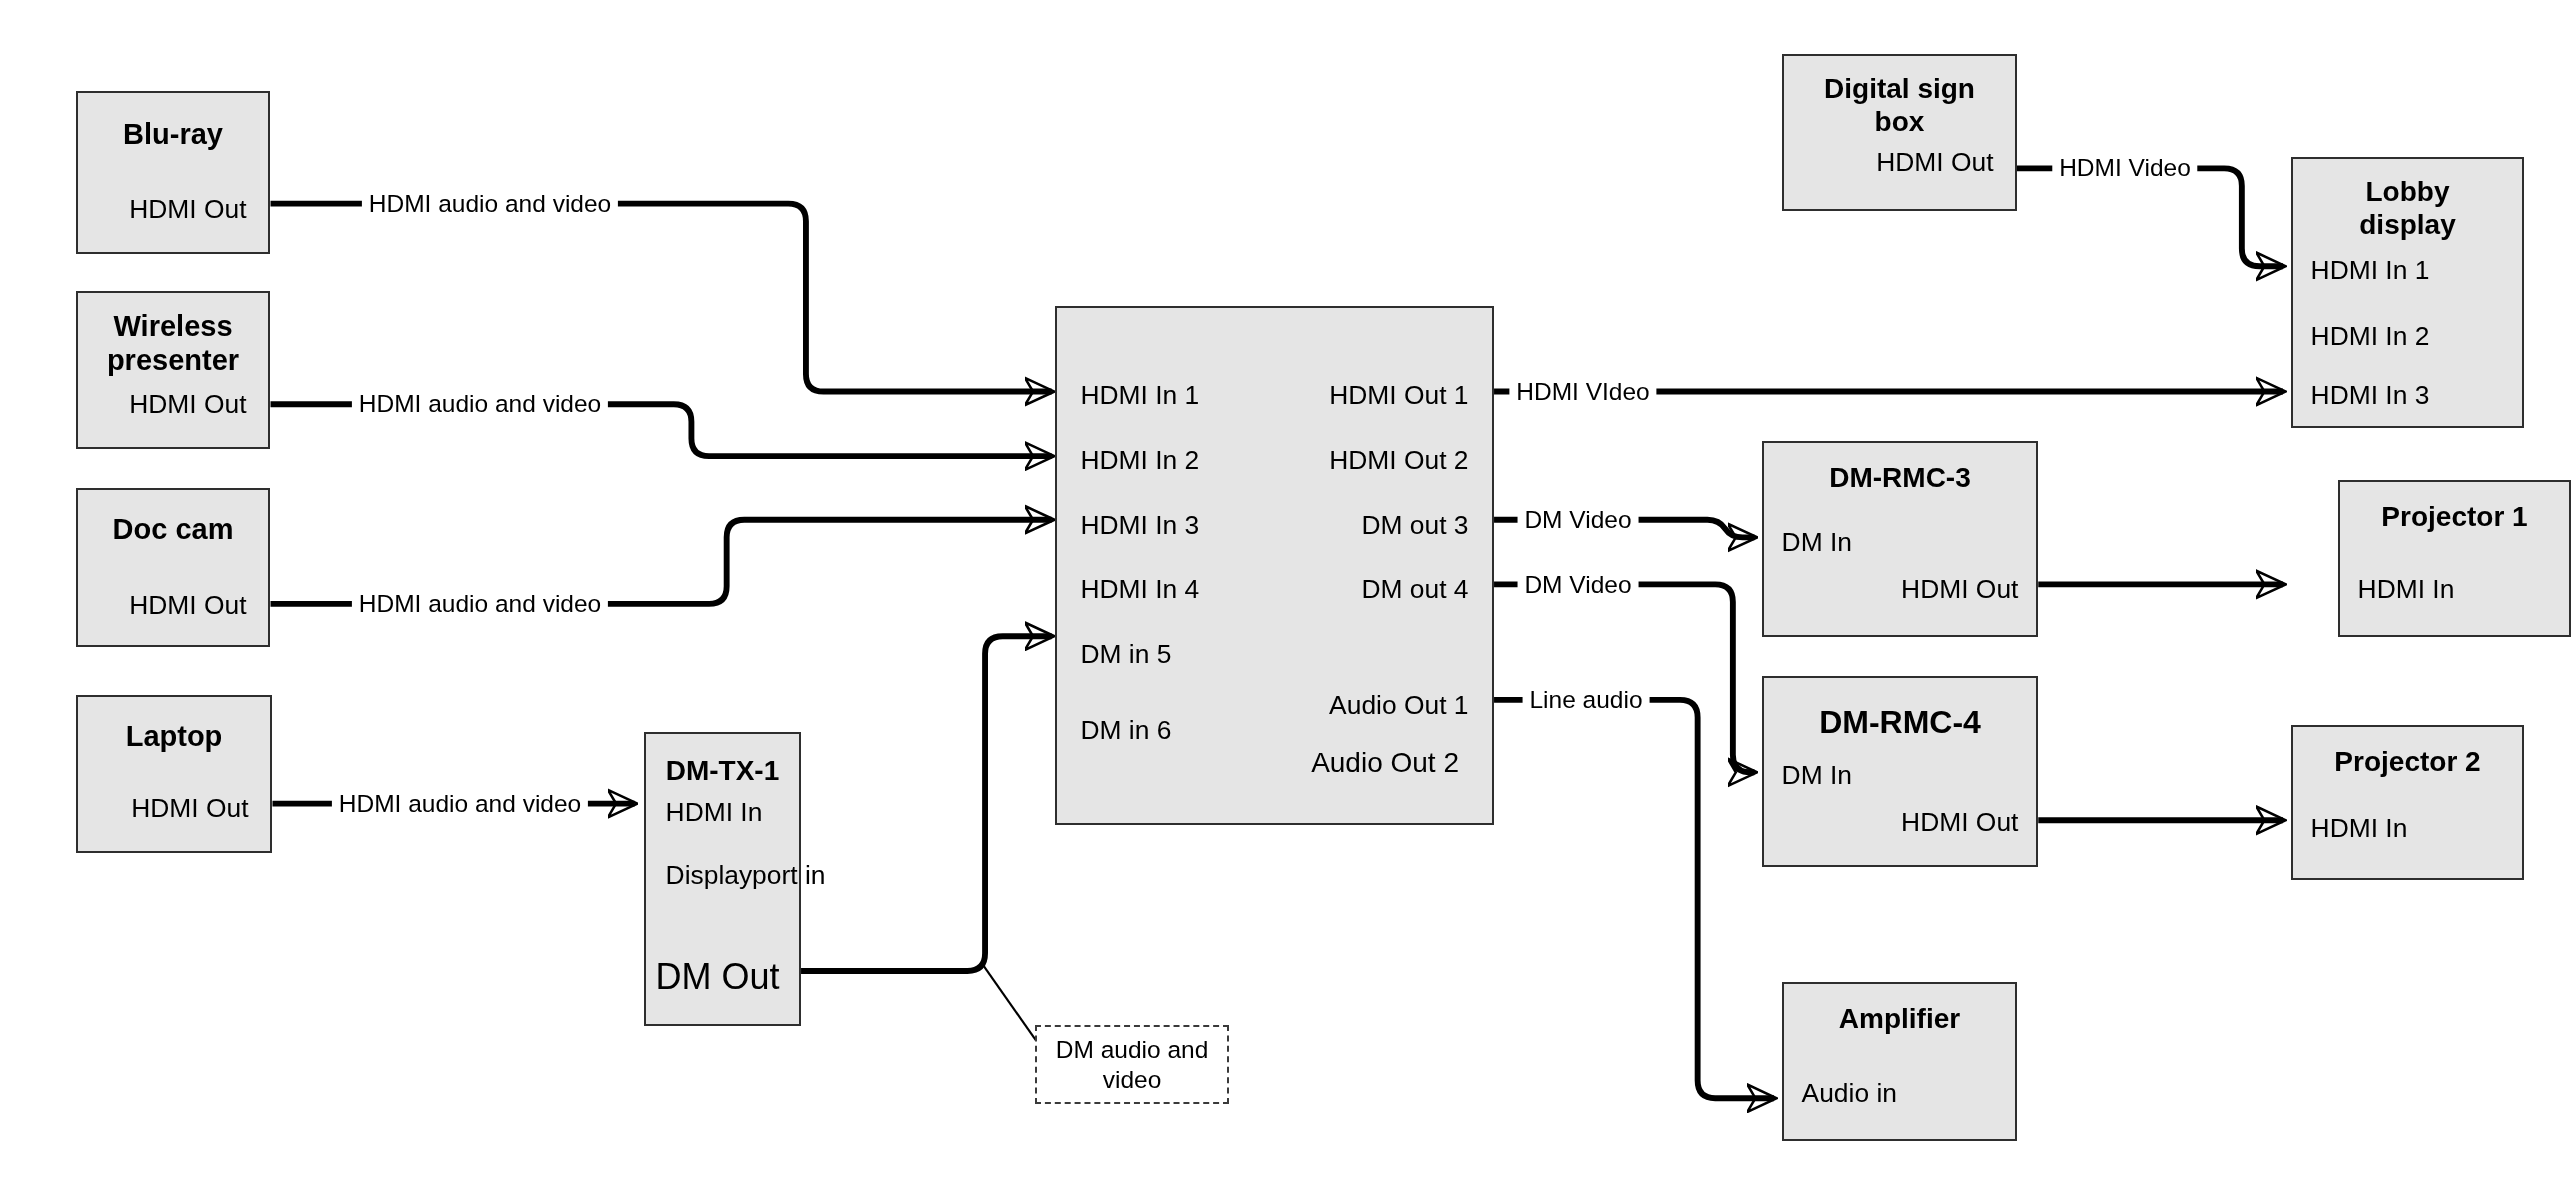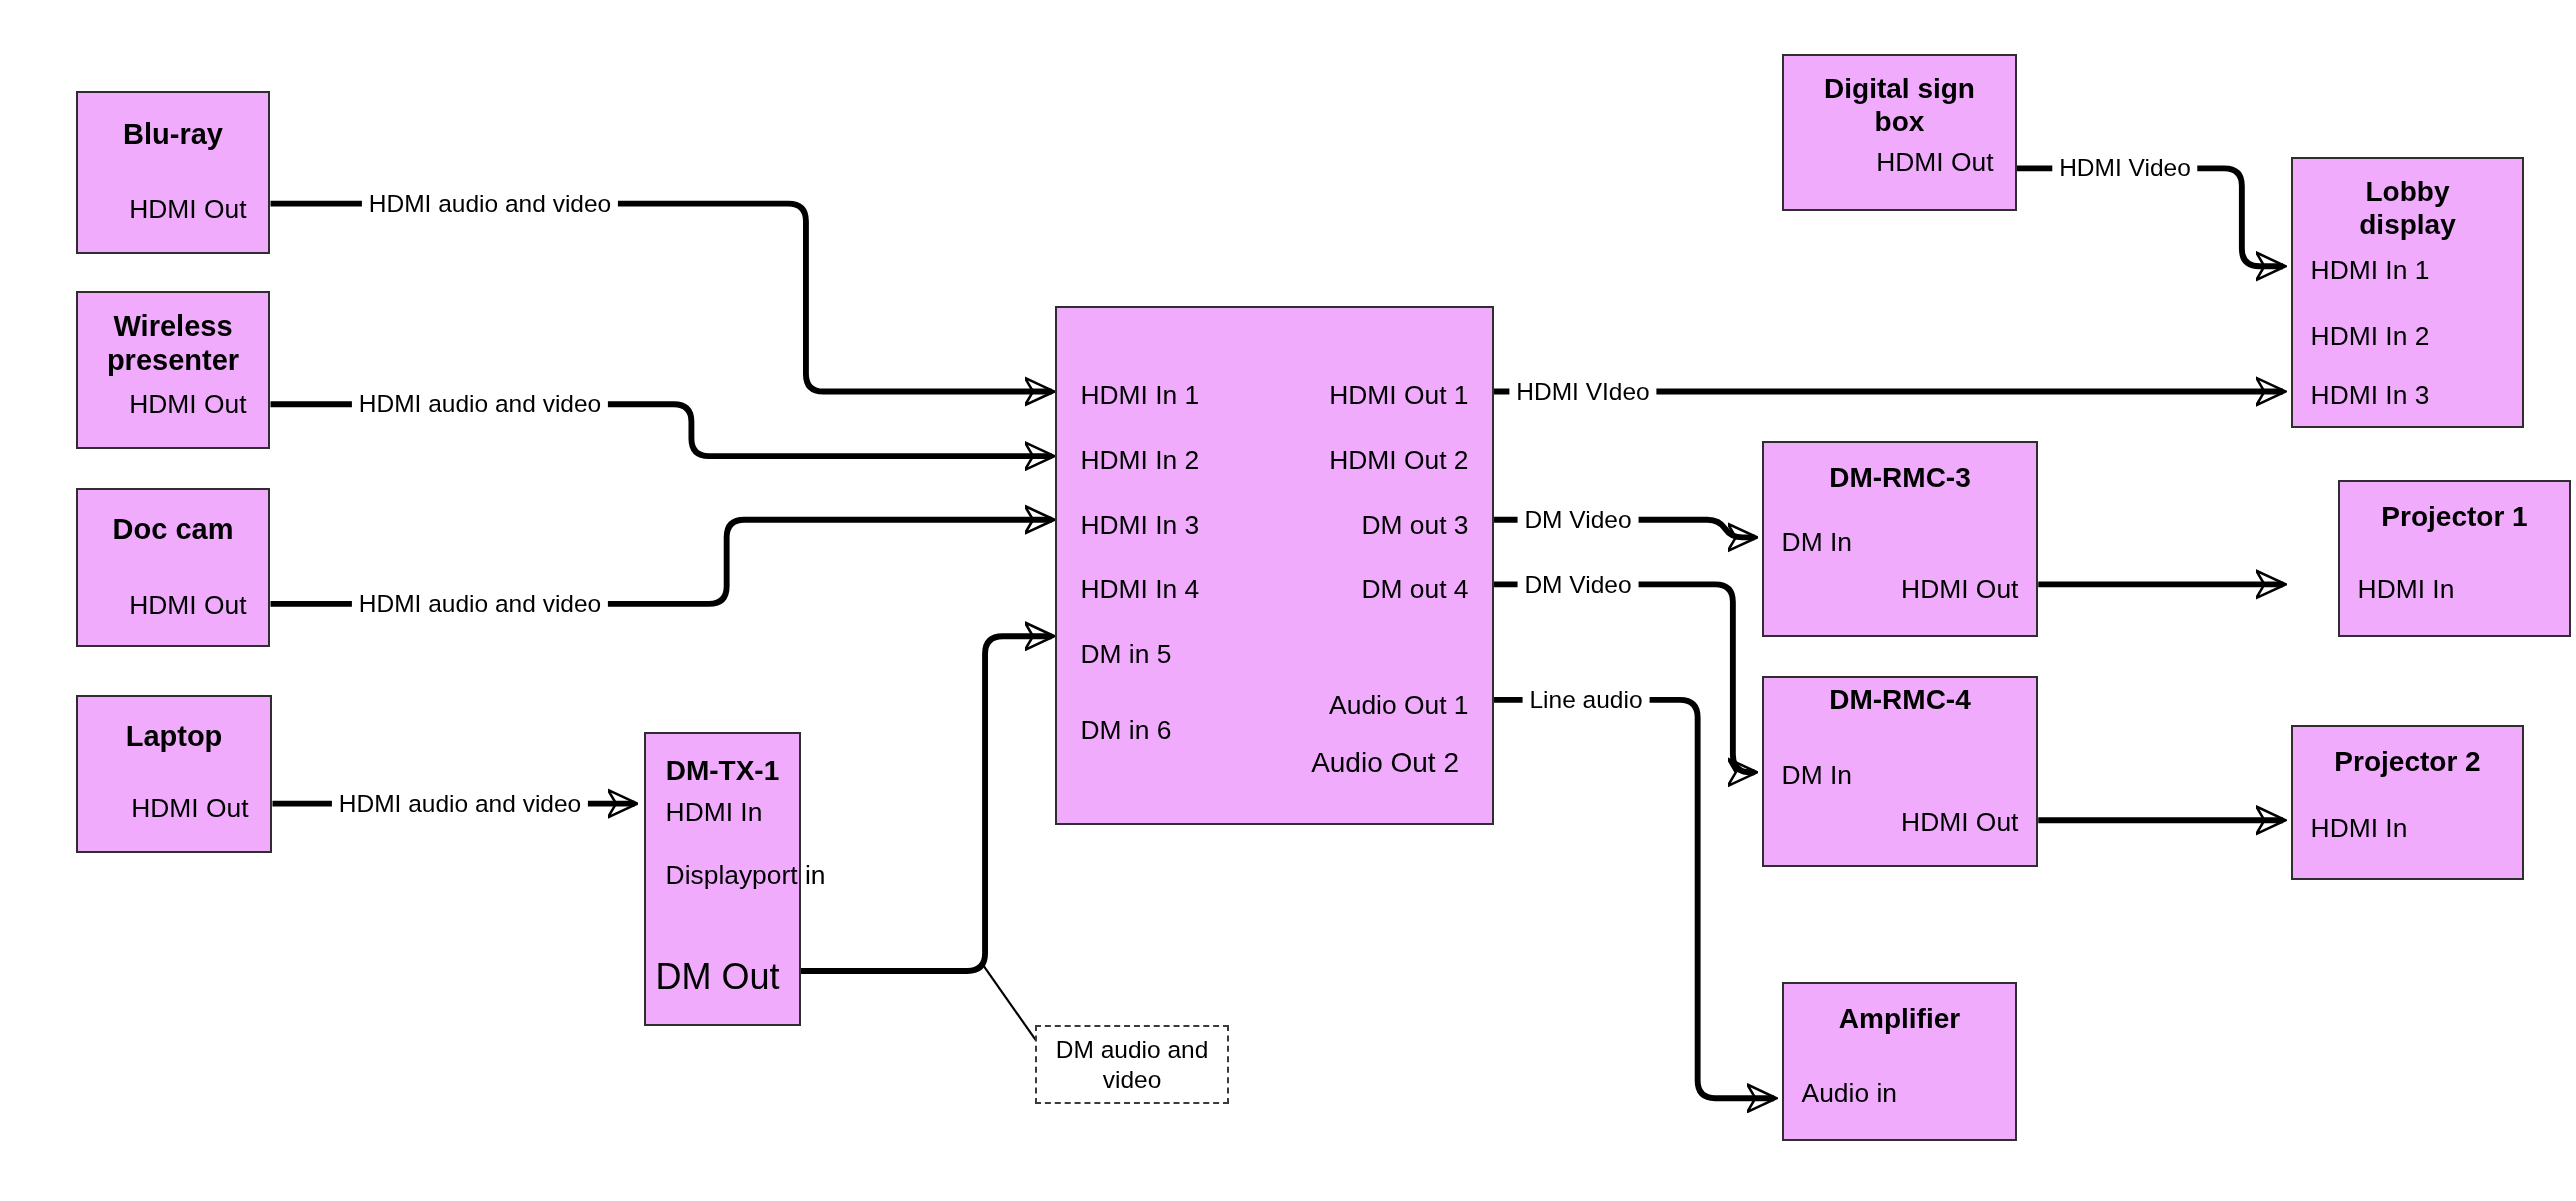--- a/index.html
+++ b/index.html
@@ -17,21 +17,21 @@
     width: 2576px;
     height: 1201px;
     background: #ffffff;
     overflow: hidden;
   }
   
   .node {
     position: absolute;
     box-sizing: border-box;
     border: 2.9px solid #2e2e2e;
-    background: #f0abfc;
+    background: #e5e5e5;
     z-index: 5;
   }
   .node .title {
     position: absolute;
     left: 0;
     right: 0;
     text-align: center;
     font-weight: bold;
     color: #000000;
     line-height: 1.18;
@@ -198,21 +198,21 @@
     <div class="port left" style="left:17.6px; top:223px; font-size:26.4px;">HDMI In 3</div>
   </div>
 
   <div class="node" style="left:1762px; top:441px; width:276px; height:196px;">
     <div class="title" style="top:17.6px; font-size:28px;">DM-RMC-3</div>
     <div class="port left" style="left:17.6px; top:86px; font-size:26.4px;">DM In</div>
     <div class="port right" style="right:17.6px; top:133px; font-size:26.4px;">HDMI Out</div>
   </div>
 
   <div class="node" style="left:1762px; top:676px; width:276px; height:191px;">
-    <div class="title" style="top:5px; font-size:28px;">DM-RMC-4</div>
+    <div class="title" style="top:26px; font-size:32px;">DM-RMC-4</div>
     <div class="port left" style="left:17.6px; top:84px; font-size:26.4px;">DM In</div>
     <div class="port right" style="right:17.6px; top:131px; font-size:26.4px;">HDMI Out</div>
   </div>
 
   <div class="node" style="left:2291px; top:480px; width:233px; height:157px;margin-left:47px;">
     <div class="title" style="top:17.6px; font-size:28px;">Projector 1</div>
     <div class="port left" style="left:17.6px; top:94px; font-size:26.4px;">HDMI In</div>
   </div>
 
   <div class="node" style="left:2291px; top:725px; width:233px; height:155px;">

